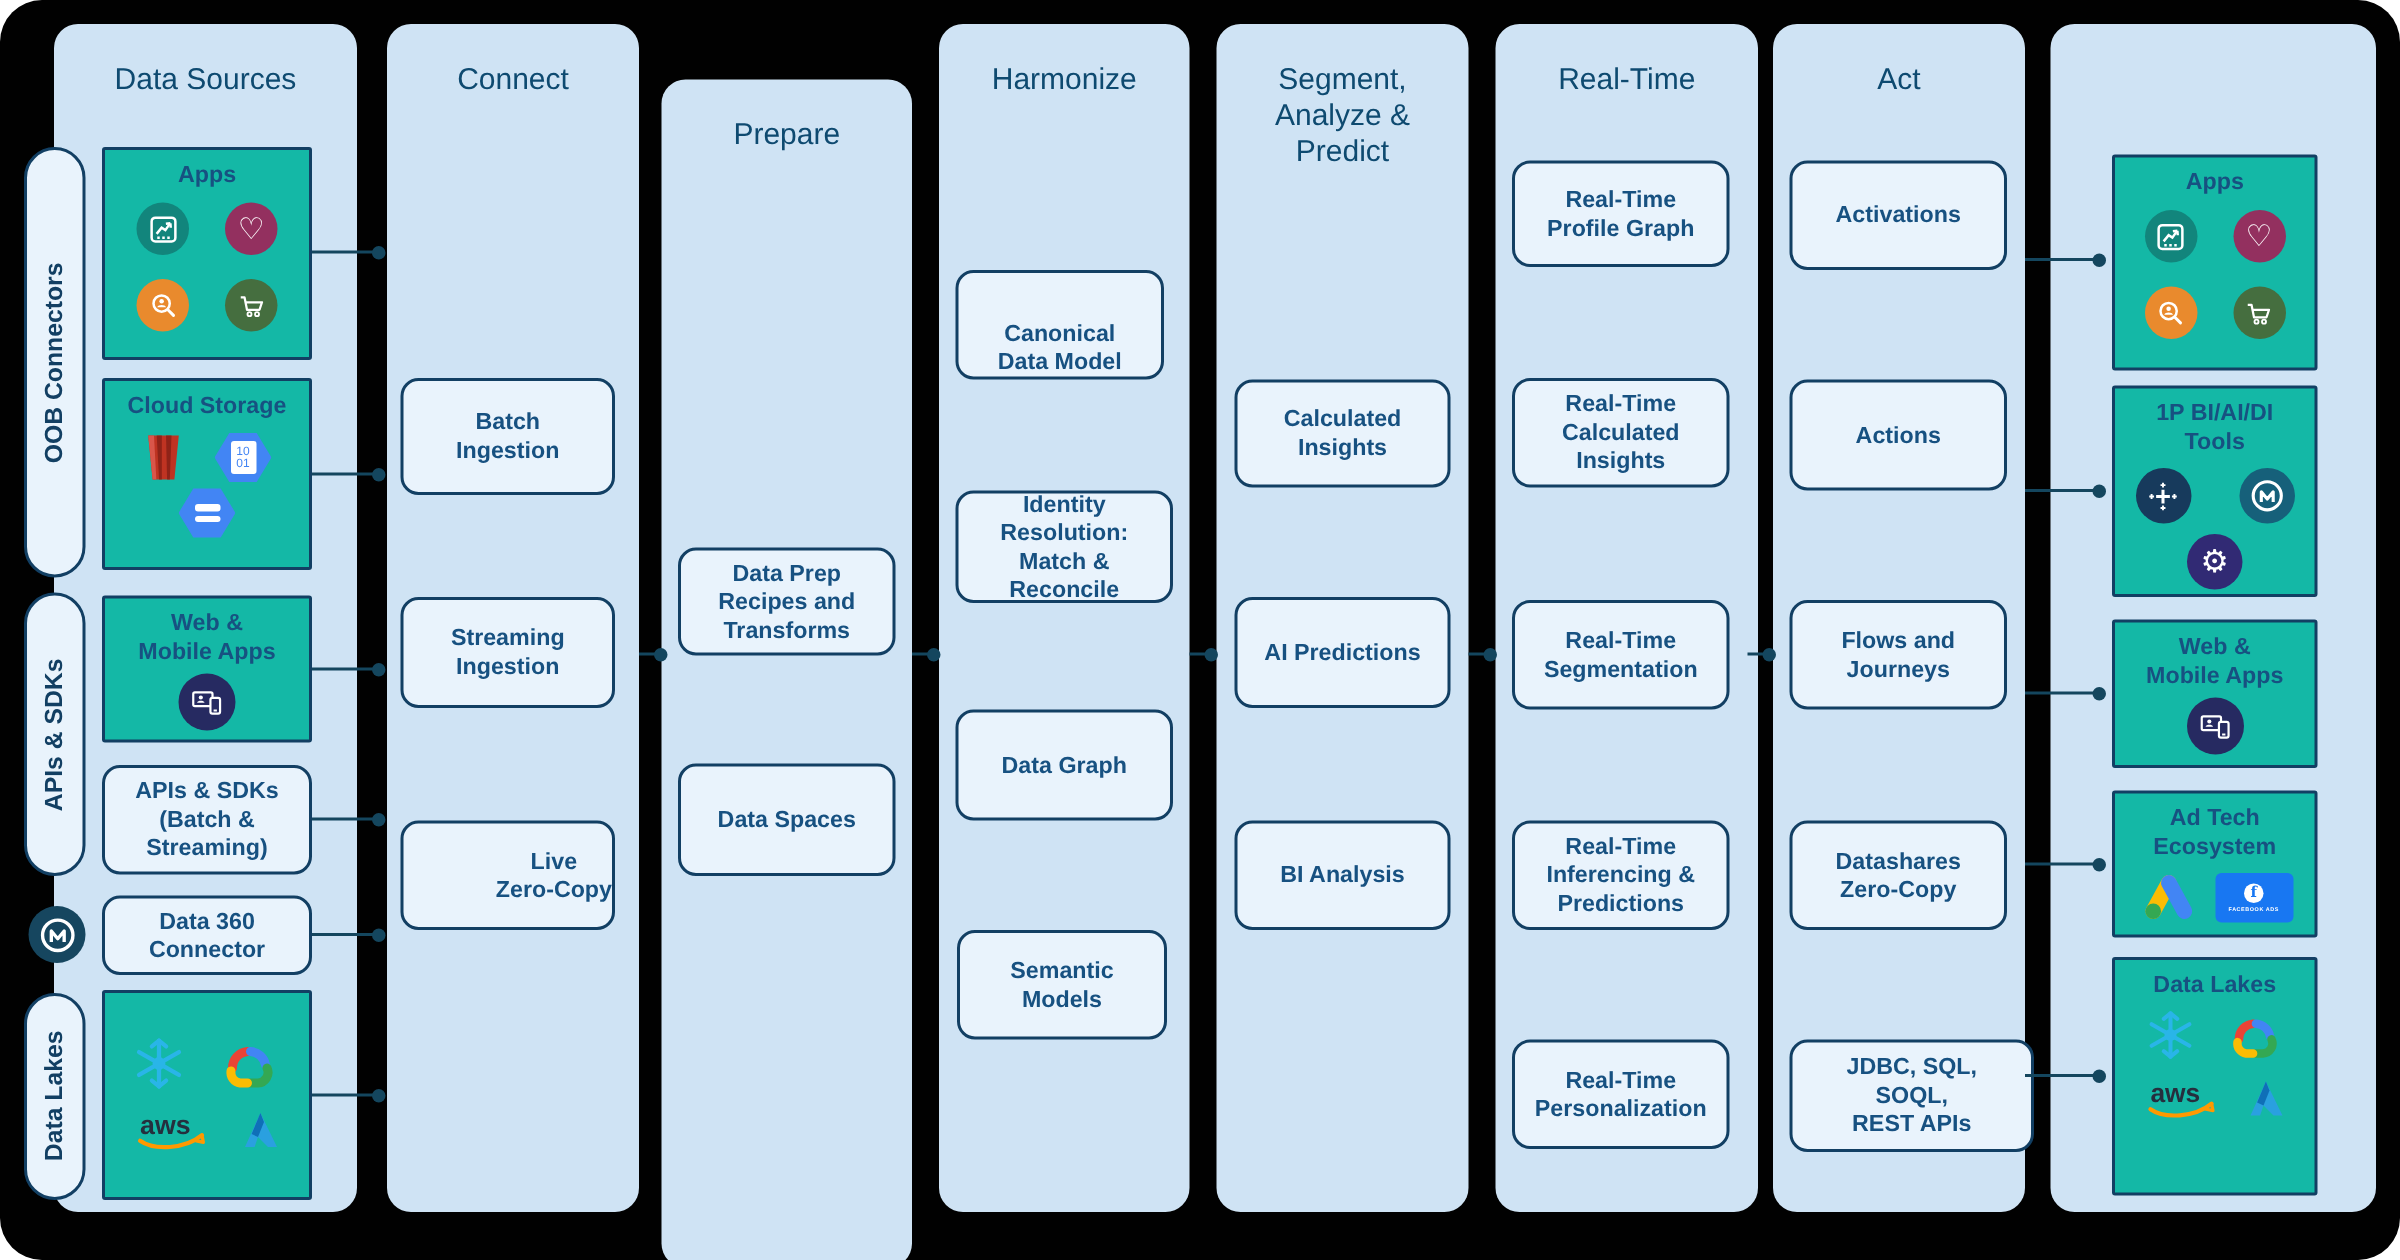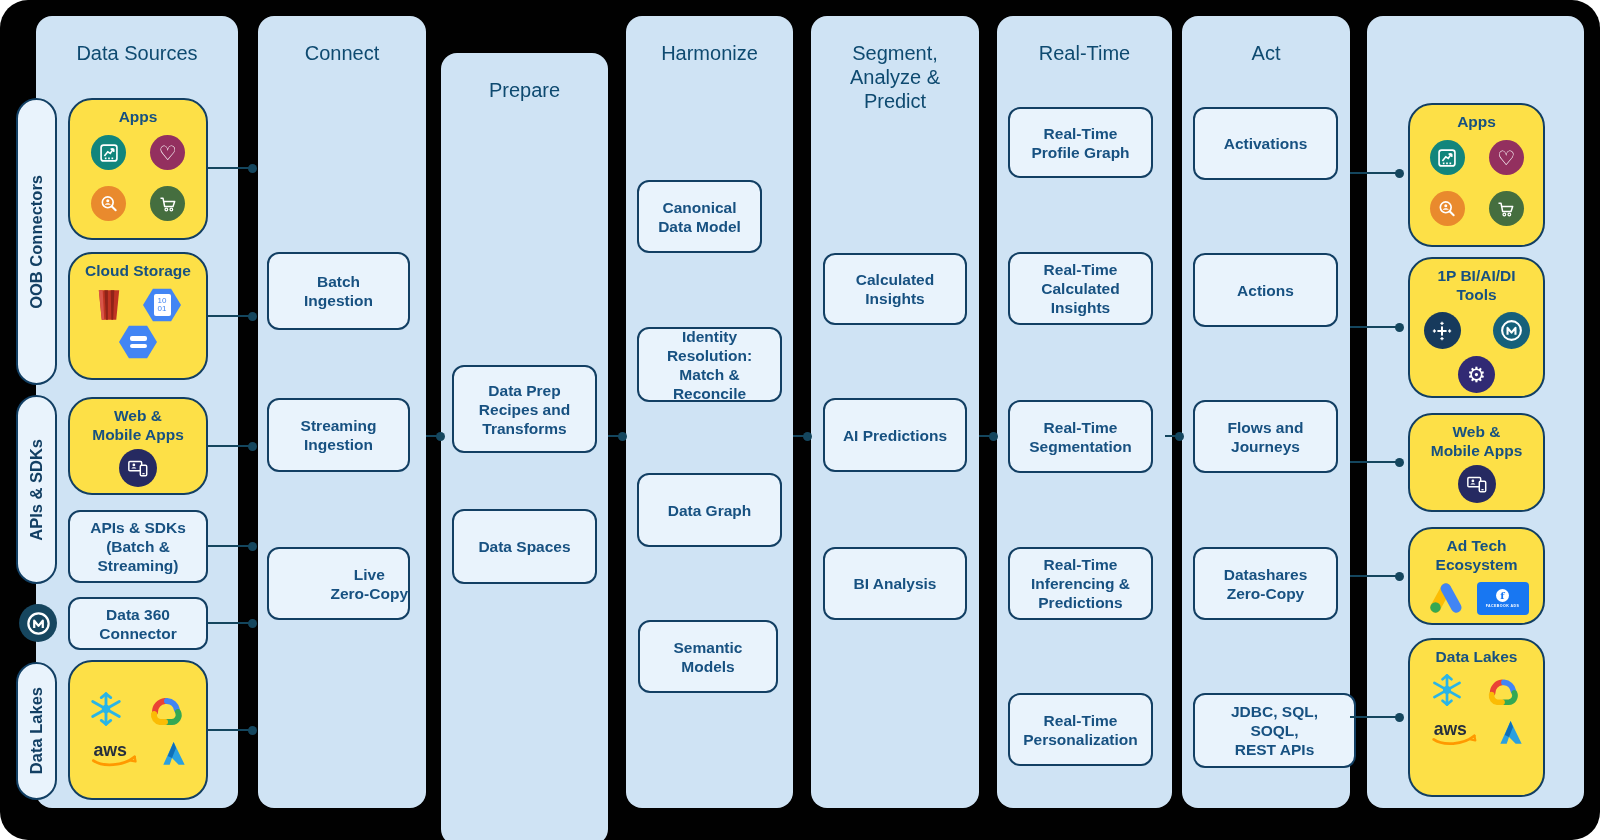--- a/index.html
+++ b/index.html
@@ -13,21 +13,21 @@
     position:absolute;top:25px;left:0;right:0;text-align:center;
     font-size:20px;font-weight:normal;color:#0e4a70;line-height:24px;white-space:pre-line;
   }
   .box{
     position:absolute;background:#e9f3fc;border:2px solid #123f63;border-radius:12px;
     display:flex;align-items:center;justify-content:center;text-align:center;
     font-size:15.5px;line-height:19px;font-weight:bold;color:#175181;white-space:pre-line;
     box-sizing:border-box;
   }
   .card{
-    position:absolute;background:#fde047;border:2px solid #123f63;border-radius:24px;
+    position:absolute;background:#14b8a6;border:2px solid #123f63;border-radius:2px;
     display:flex;flex-direction:column;align-items:center;box-sizing:border-box;padding-top:7px;
   }
   .card-title{
     text-align:center;font-size:15.5px;line-height:19px;font-weight:bold;color:#175181;white-space:pre-line;
   }
   .rail{
     position:absolute;left:16px;width:41px;background:#e9f3fc;border:2px solid #123f63;
     border-radius:22px;display:flex;align-items:center;justify-content:center;box-sizing:border-box;z-index:3;
   }
   .rail span{
@@ -187,29 +187,29 @@
     <div class="box" style="left:9px;top:236px;width:143px;height:78px;"><span>Batch
 Ingestion</span></div>
     <div class="box" style="left:9px;top:382px;width:143px;height:74px;"><span>Streaming
 Ingestion</span></div>
     <div class="box" style="left:9px;top:531px;width:143px;height:73px;justify-content:flex-end;"><span>Live
 Zero-Copy</span></div>
   </div>
 
   <div class="col" style="left:441px;width:167px;margin-top:37px;">
     <div class="col-title">Prepare</div>
-    <div class="box" style="left:11px;top:312px;width:145px;height:88px;"><span>Data Prep
+    <div class="box" style="left:11px;top:312px;width:145px;height:72px;"><span>Data Prep
 Recipes and
 Transforms</span></div>
     <div class="box" style="left:11px;top:456px;width:145px;height:75px;"><span>Data Spaces</span></div>
   </div>
 
   <div class="col" style="left:626px;width:167px;">
     <div class="col-title">Harmonize</div>
-    <div class="box" style="left:11px;top:164px;width:125px;height:73px;"><span>Canonical
+    <div class="box" style="left:11px;top:164px;width:139px;height:73px;align-items:flex-end;"><span>Canonical
 Data Model</span></div>
     <div class="box" style="left:11px;top:311px;width:145px;height:75px;"><span>Identity
 Resolution:
 Match &amp;
 Reconcile</span></div>
     <div class="box" style="left:11px;top:457px;width:145px;height:74px;"><span>Data Graph</span></div>
     <div class="box" style="left:12px;top:604px;width:140px;height:73px;"><span>Semantic
 Models</span></div>
   </div>
 

